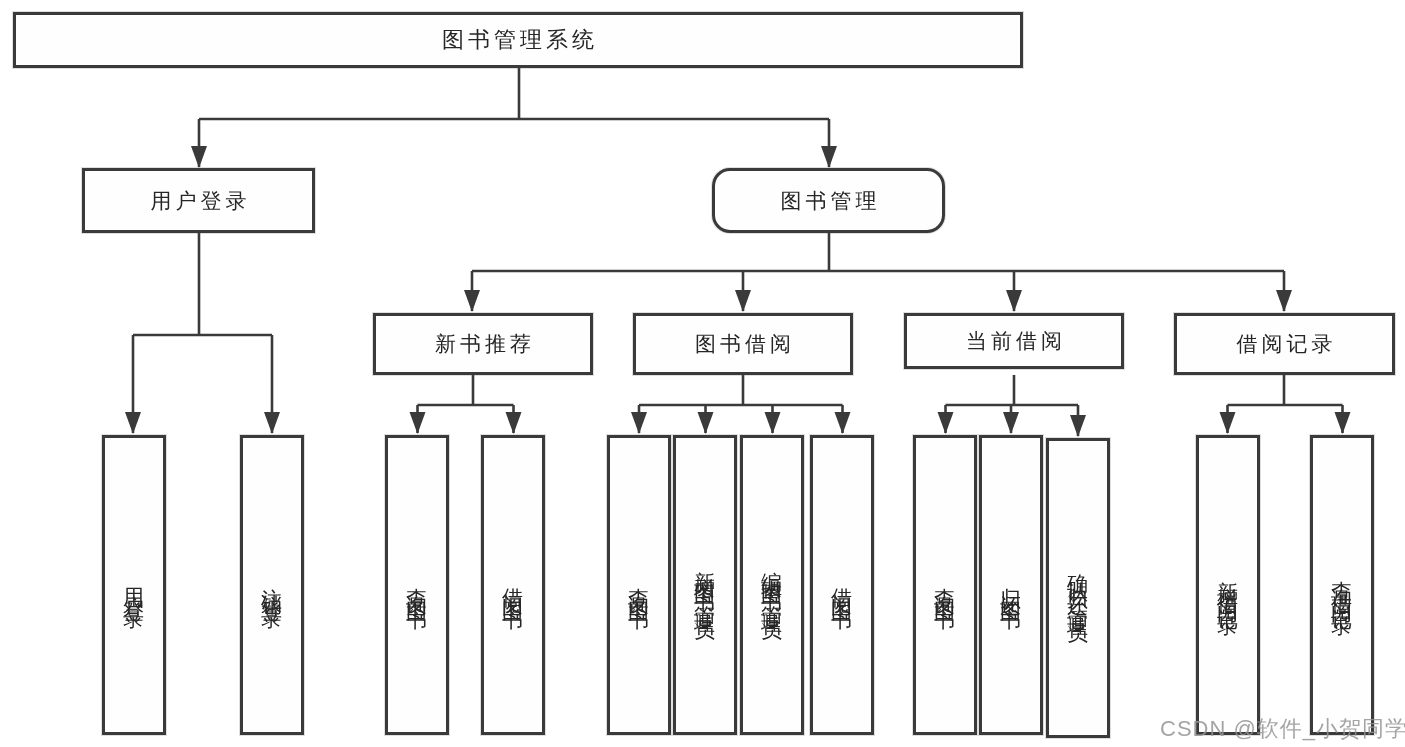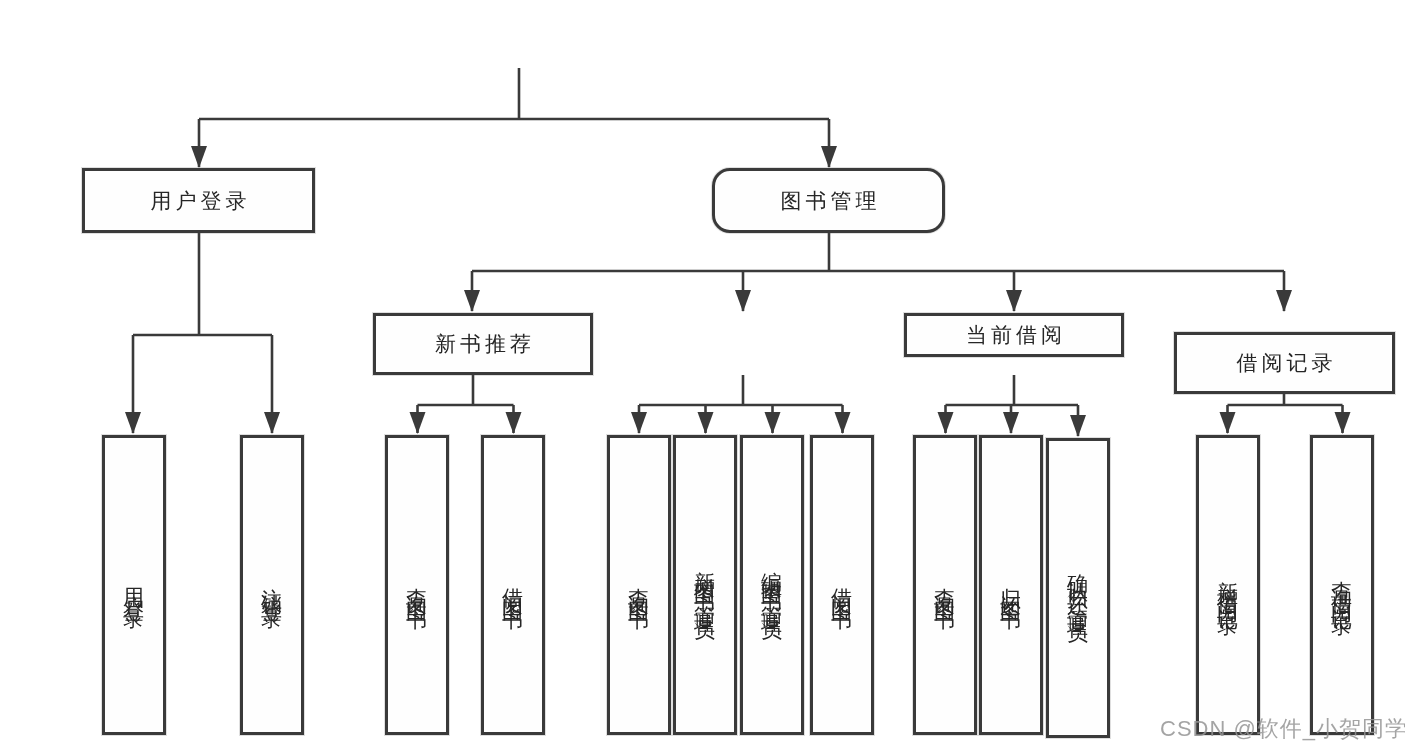--- a/index.html
+++ b/index.html
@@ -86,27 +86,29 @@
       <line x1="945.5" y1="405" x2="945.5" y2="433" marker-end="url(#ah)"></line>
       <line x1="1011" y1="405" x2="1011" y2="433" marker-end="url(#ah)"></line>
       <line x1="1078" y1="405" x2="1078" y2="436" marker-end="url(#ah)"></line>
 
       <path d="M1284,375 V405 M1227.5,405 H1342.5"></path>
       <line x1="1227.5" y1="405" x2="1227.5" y2="433" marker-end="url(#ah)"></line>
       <line x1="1342.5" y1="405" x2="1342.5" y2="433" marker-end="url(#ah)"></line>
     </g>
   </svg>
 
+  <div class="node hbox root" style="left:13px;top:12px;width:1010px;height:56px;">图书管理系统</div>
 
   <div class="node hbox" style="left:82px;top:168px;width:233px;height:65px;">用户登录</div>
   <div class="node hbox" style="left:712px;top:168px;width:233px;height:65px;border-radius:18px;">图书管理</div>
 
   <div class="node hbox" style="left:363px;top:313px;width:220px;height:62px;margin-left:10px;">新书推荐</div>
-  <div class="node hbox" style="left:904px;top:313px;width:220px;height:44px;">当前借阅</div>
-  <div class="node hbox" style="left:1174px;top:313px;width:221px;height:62px;margin-top:19px;">借阅记录</div>
+  <div class="node hbox" style="left:633px;top:313px;width:220px;height:62px;">图书借阅</div>
+  <div class="node hbox" style="left:904px;top:313px;width:220px;height:56px;">当前借阅</div>
+  <div class="node hbox" style="left:1174px;top:313px;width:221px;height:62px;">借阅记录</div>
 
   <div class="node vbox" style="left:102px;top:435px;width:64px;height:300px;">用户登录</div>
   <div class="node vbox" style="left:240px;top:435px;width:64px;height:300px;">注销登录</div>
 
   <div class="node vbox" style="left:385px;top:435px;width:64px;height:300px;">查询图书</div>
   <div class="node vbox" style="left:481px;top:435px;width:64px;height:300px;">借阅图书</div>
 
   <div class="node vbox" style="left:607px;top:435px;width:64px;height:300px;">查询图书</div>
   <div class="node vbox" style="left:673px;top:435px;width:64px;height:300px;">新增图书（管理员）</div>
   <div class="node vbox" style="left:740px;top:435px;width:64px;height:300px;">编辑图书（管理员）</div>

